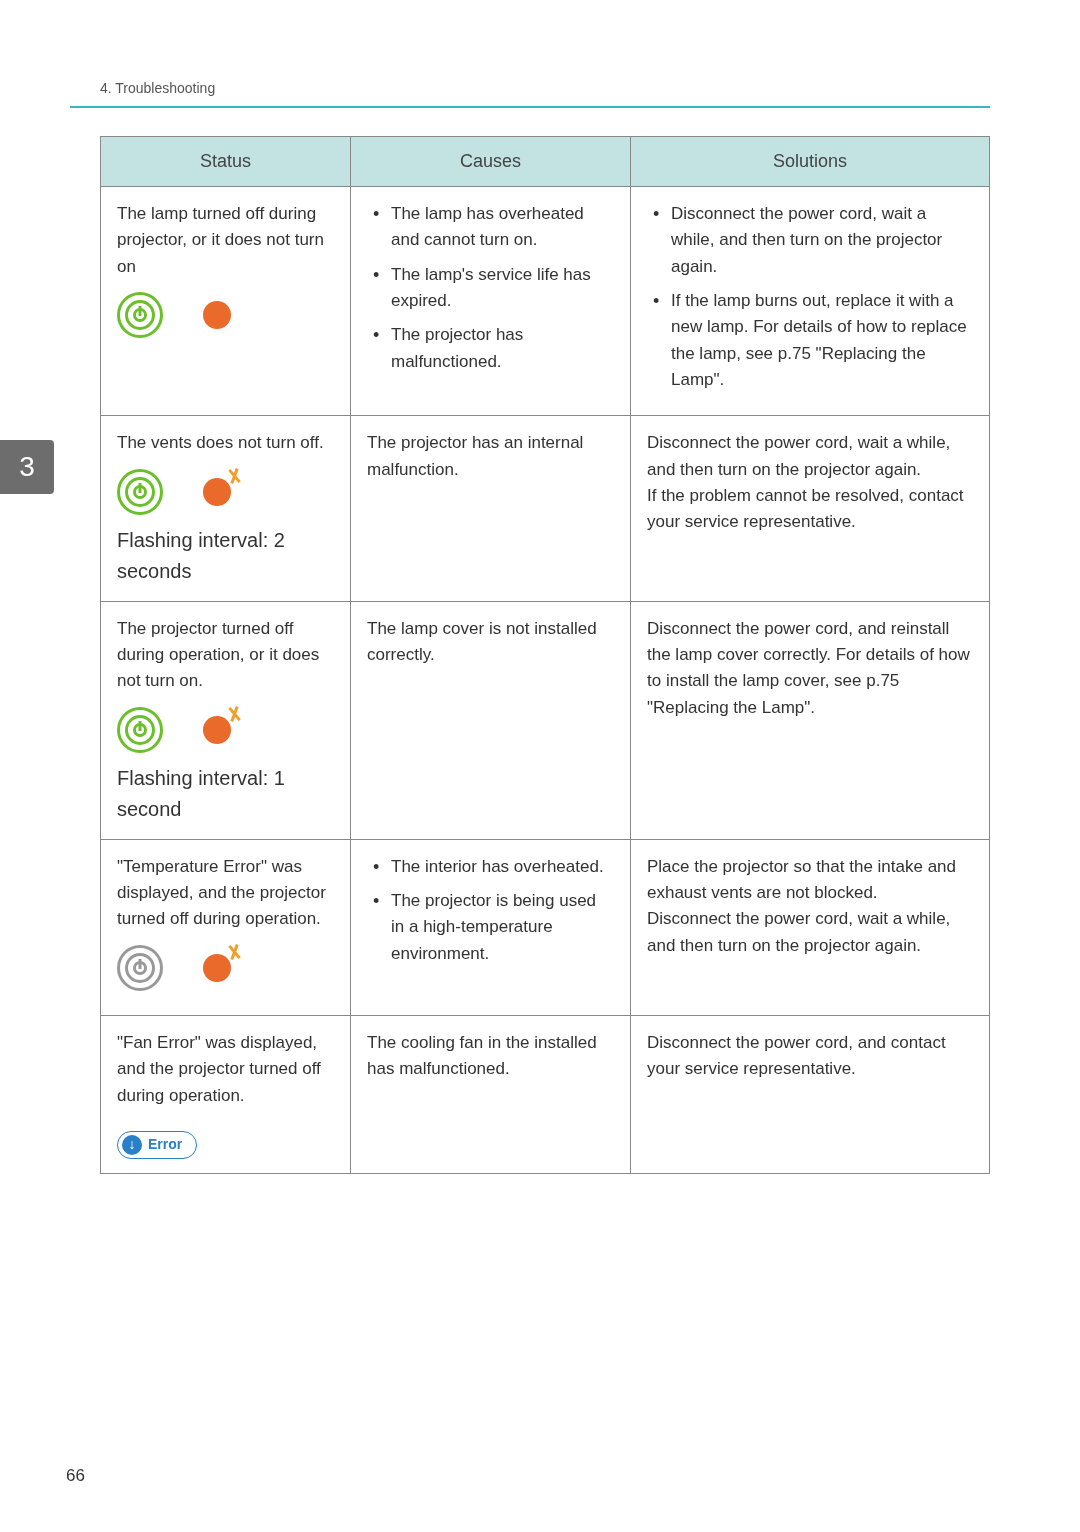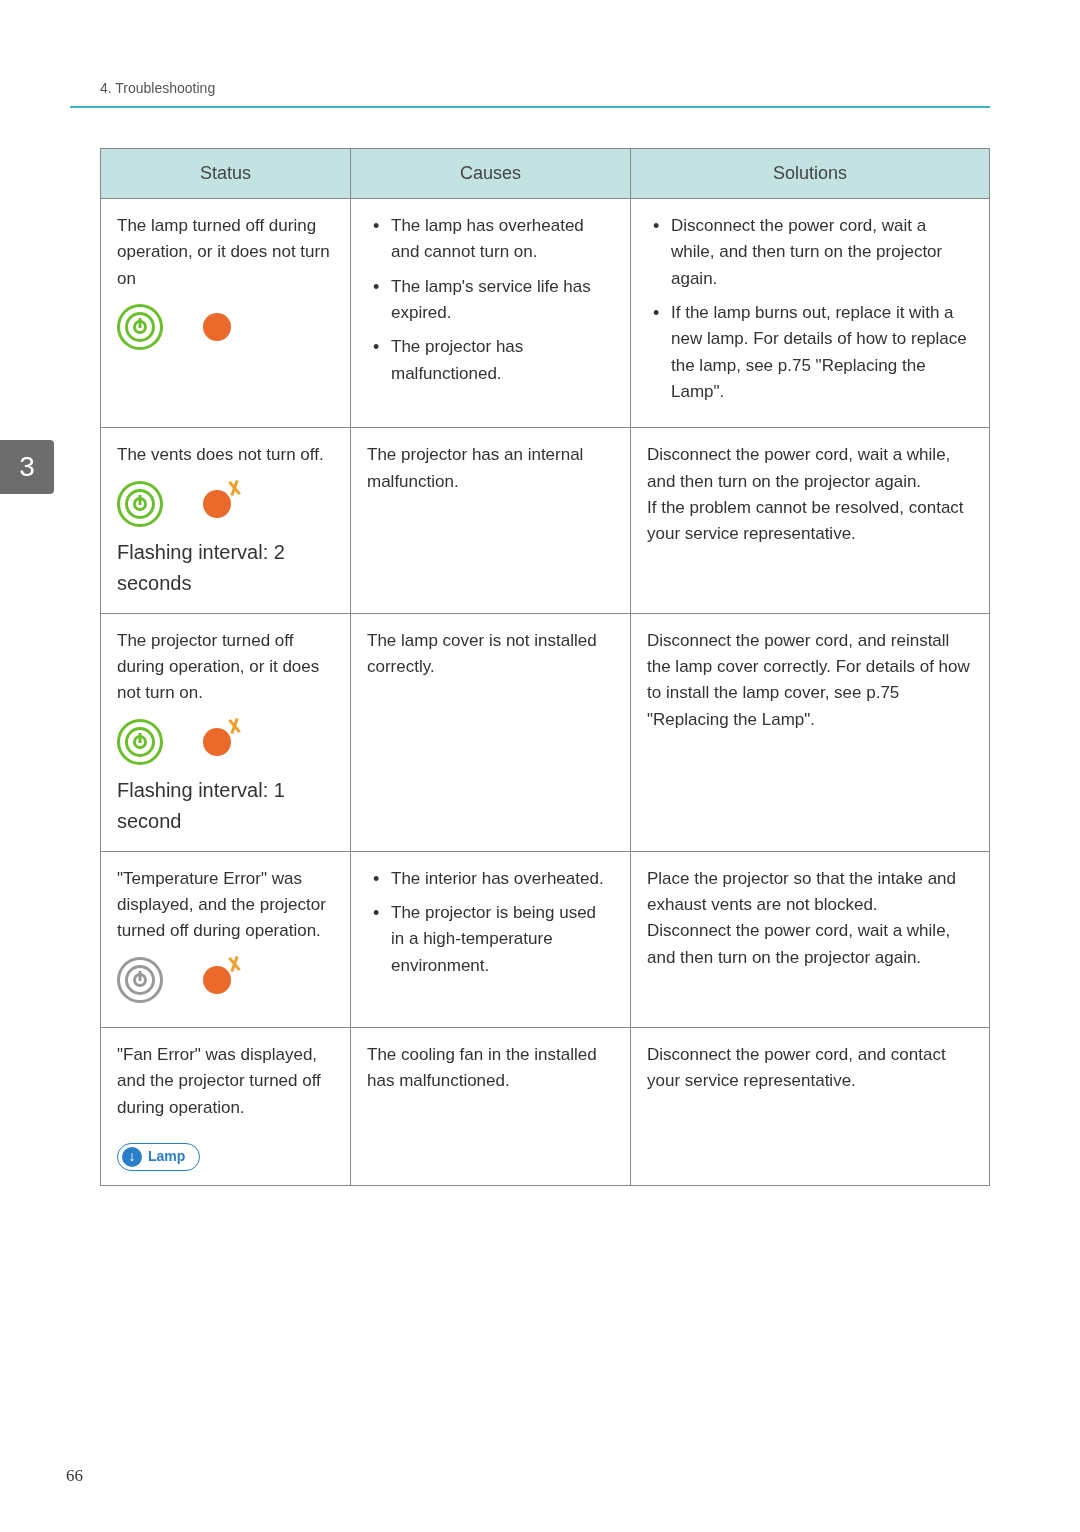--- a/index.html
+++ b/index.html
@@ -14,21 +14,21 @@
     .page {
       padding: 80px 90px 60px 70px;
       position: relative;
     }
     .header {
       font-size: 14px;
       color: #555;
       padding-left: 30px;
       padding-bottom: 10px;
       border-bottom: 2px solid #3db3c7;
-      margin-bottom: 40px;
+      margin-bottom: 28px;
     }
     .side-tab {
       position: absolute;
       left: 0;
       top: 440px;
       width: 54px;
       height: 54px;
       background: #6d6d6d;
       color: #fff;
       font-family: "Trebuchet MS", Arial, sans-serif;
@@ -110,21 +110,21 @@
       border: 1.5px solid #2a7fc9; border-radius: 14px;
       padding: 2px 14px 2px 4px; font-size: 14px; font-weight: bold;
       color: #2a7fc9; margin-top: 22px; background: #fff;
     }
     .note-ball {
       width: 20px; height: 20px; border-radius: 50%; background: #2a7fc9;
       color: #fff; display: inline-flex; align-items: center; justify-content: center;
       font-size: 14px;
     }
     .page-number {
-      position: absolute; bottom: 46px; left: 66px; font-size: 17px; color: #333; font-family: Liberation Serif, serif;
+      position: absolute; bottom: 46px; left: 66px; font-size: 17px; color: #333;
     }
   </style>
 </head>
 <body>
 
 <div class="side-tab">3</div>
 
 <div class="page">
   <div class="header">4. Troubleshooting</div>
 
@@ -138,21 +138,21 @@
       <tr>
         <th>Status</th>
         <th>Causes</th>
         <th>Solutions</th>
       </tr>
     </thead>
     <tbody>
 
       <tr>
         <td>
-          <div>The lamp turned off during operation, or it does not turn on</div>
+          <div>The lamp turned off during projector, or it does not turn on</div>
           <div class="icons">
             <span class="power-btn lit">
                 <span class="power-inner">
                   <span class="power-glyph"></span>
                 </span>
               </span>
             <span class="led-dot solid-red"></span>
           </div>
         </td>
         <td>
@@ -241,21 +241,21 @@
           <div style="white-space: pre-line;">Place the projector so that the intake and exhaust vents are not blocked.
 Disconnect the power cord, wait a while, and then turn on the projector again.</div>
         </td>
       </tr>
 
       <tr>
         <td>
           <div>"Fan Error" was displayed, and the projector turned off during operation.</div>
           <div class="note-pill">
             <span class="note-ball">↓</span>
-            <span>Lamp</span>
+            <span>Error</span>
           </div>
         </td>
         <td>
           <div>The cooling fan in the installed has malfunctioned.</div>
         </td>
         <td>
           <div>Disconnect the power cord, and contact your service representative.</div>
         </td>
       </tr>
 

